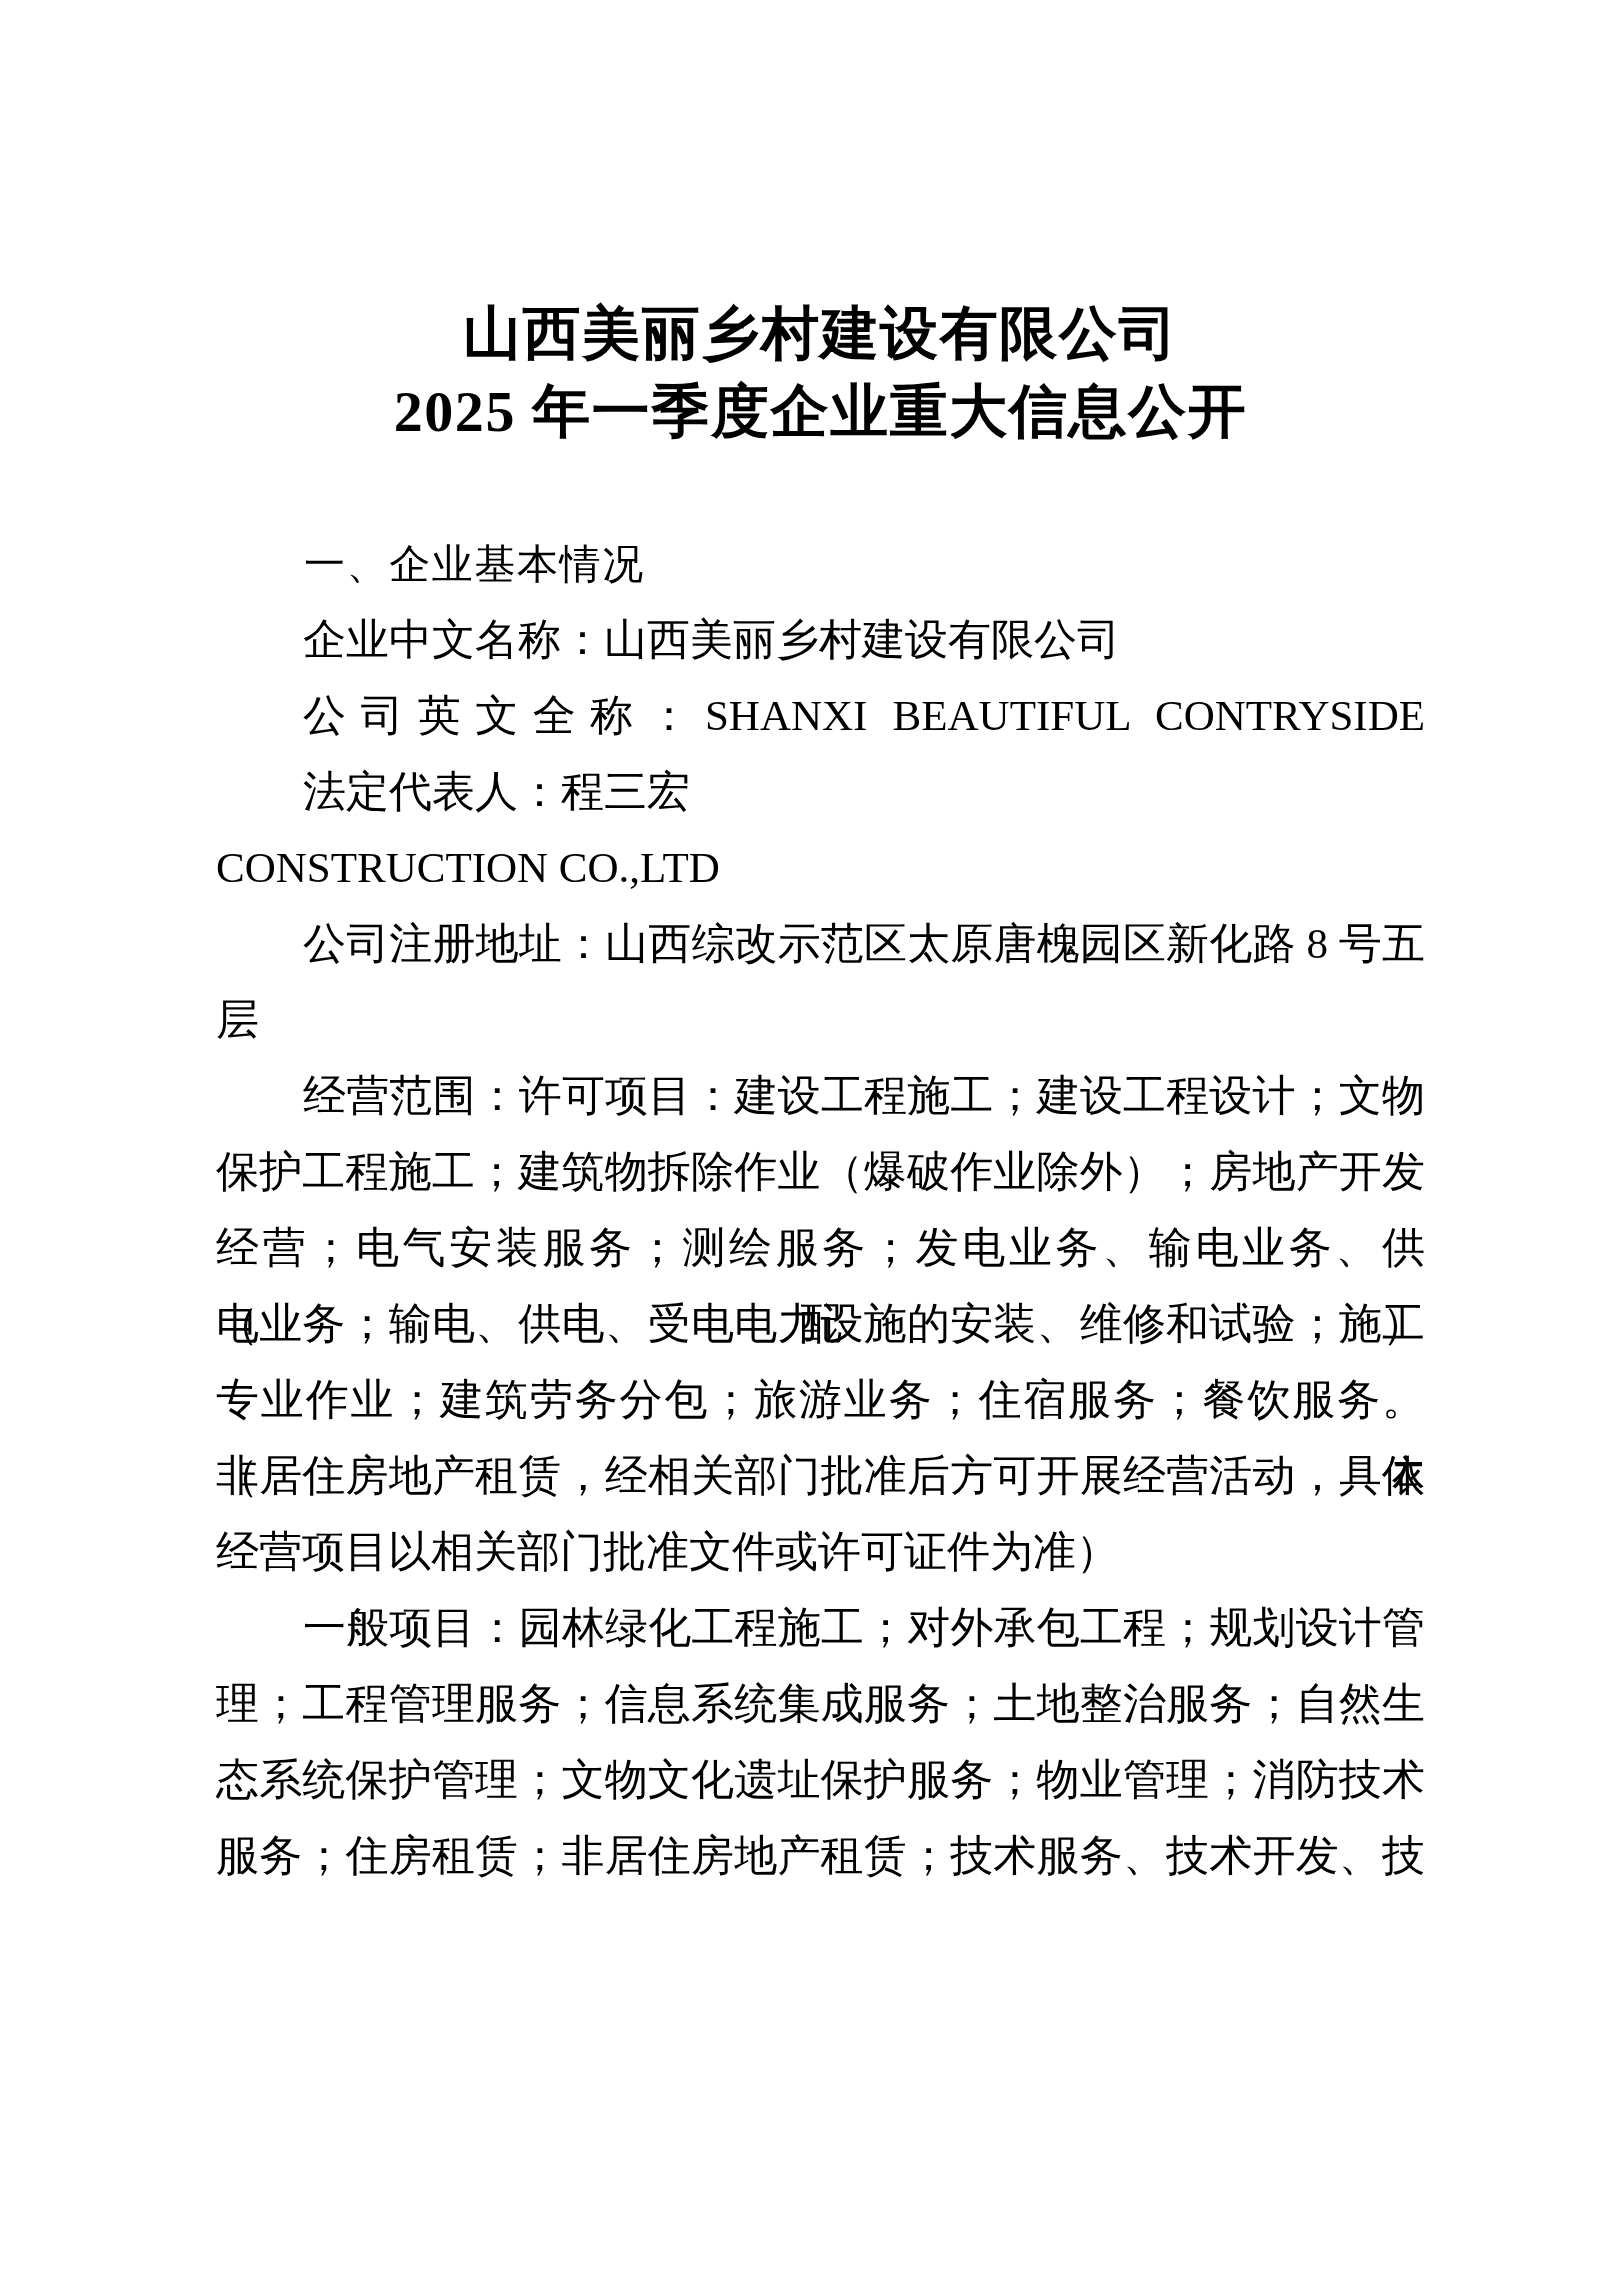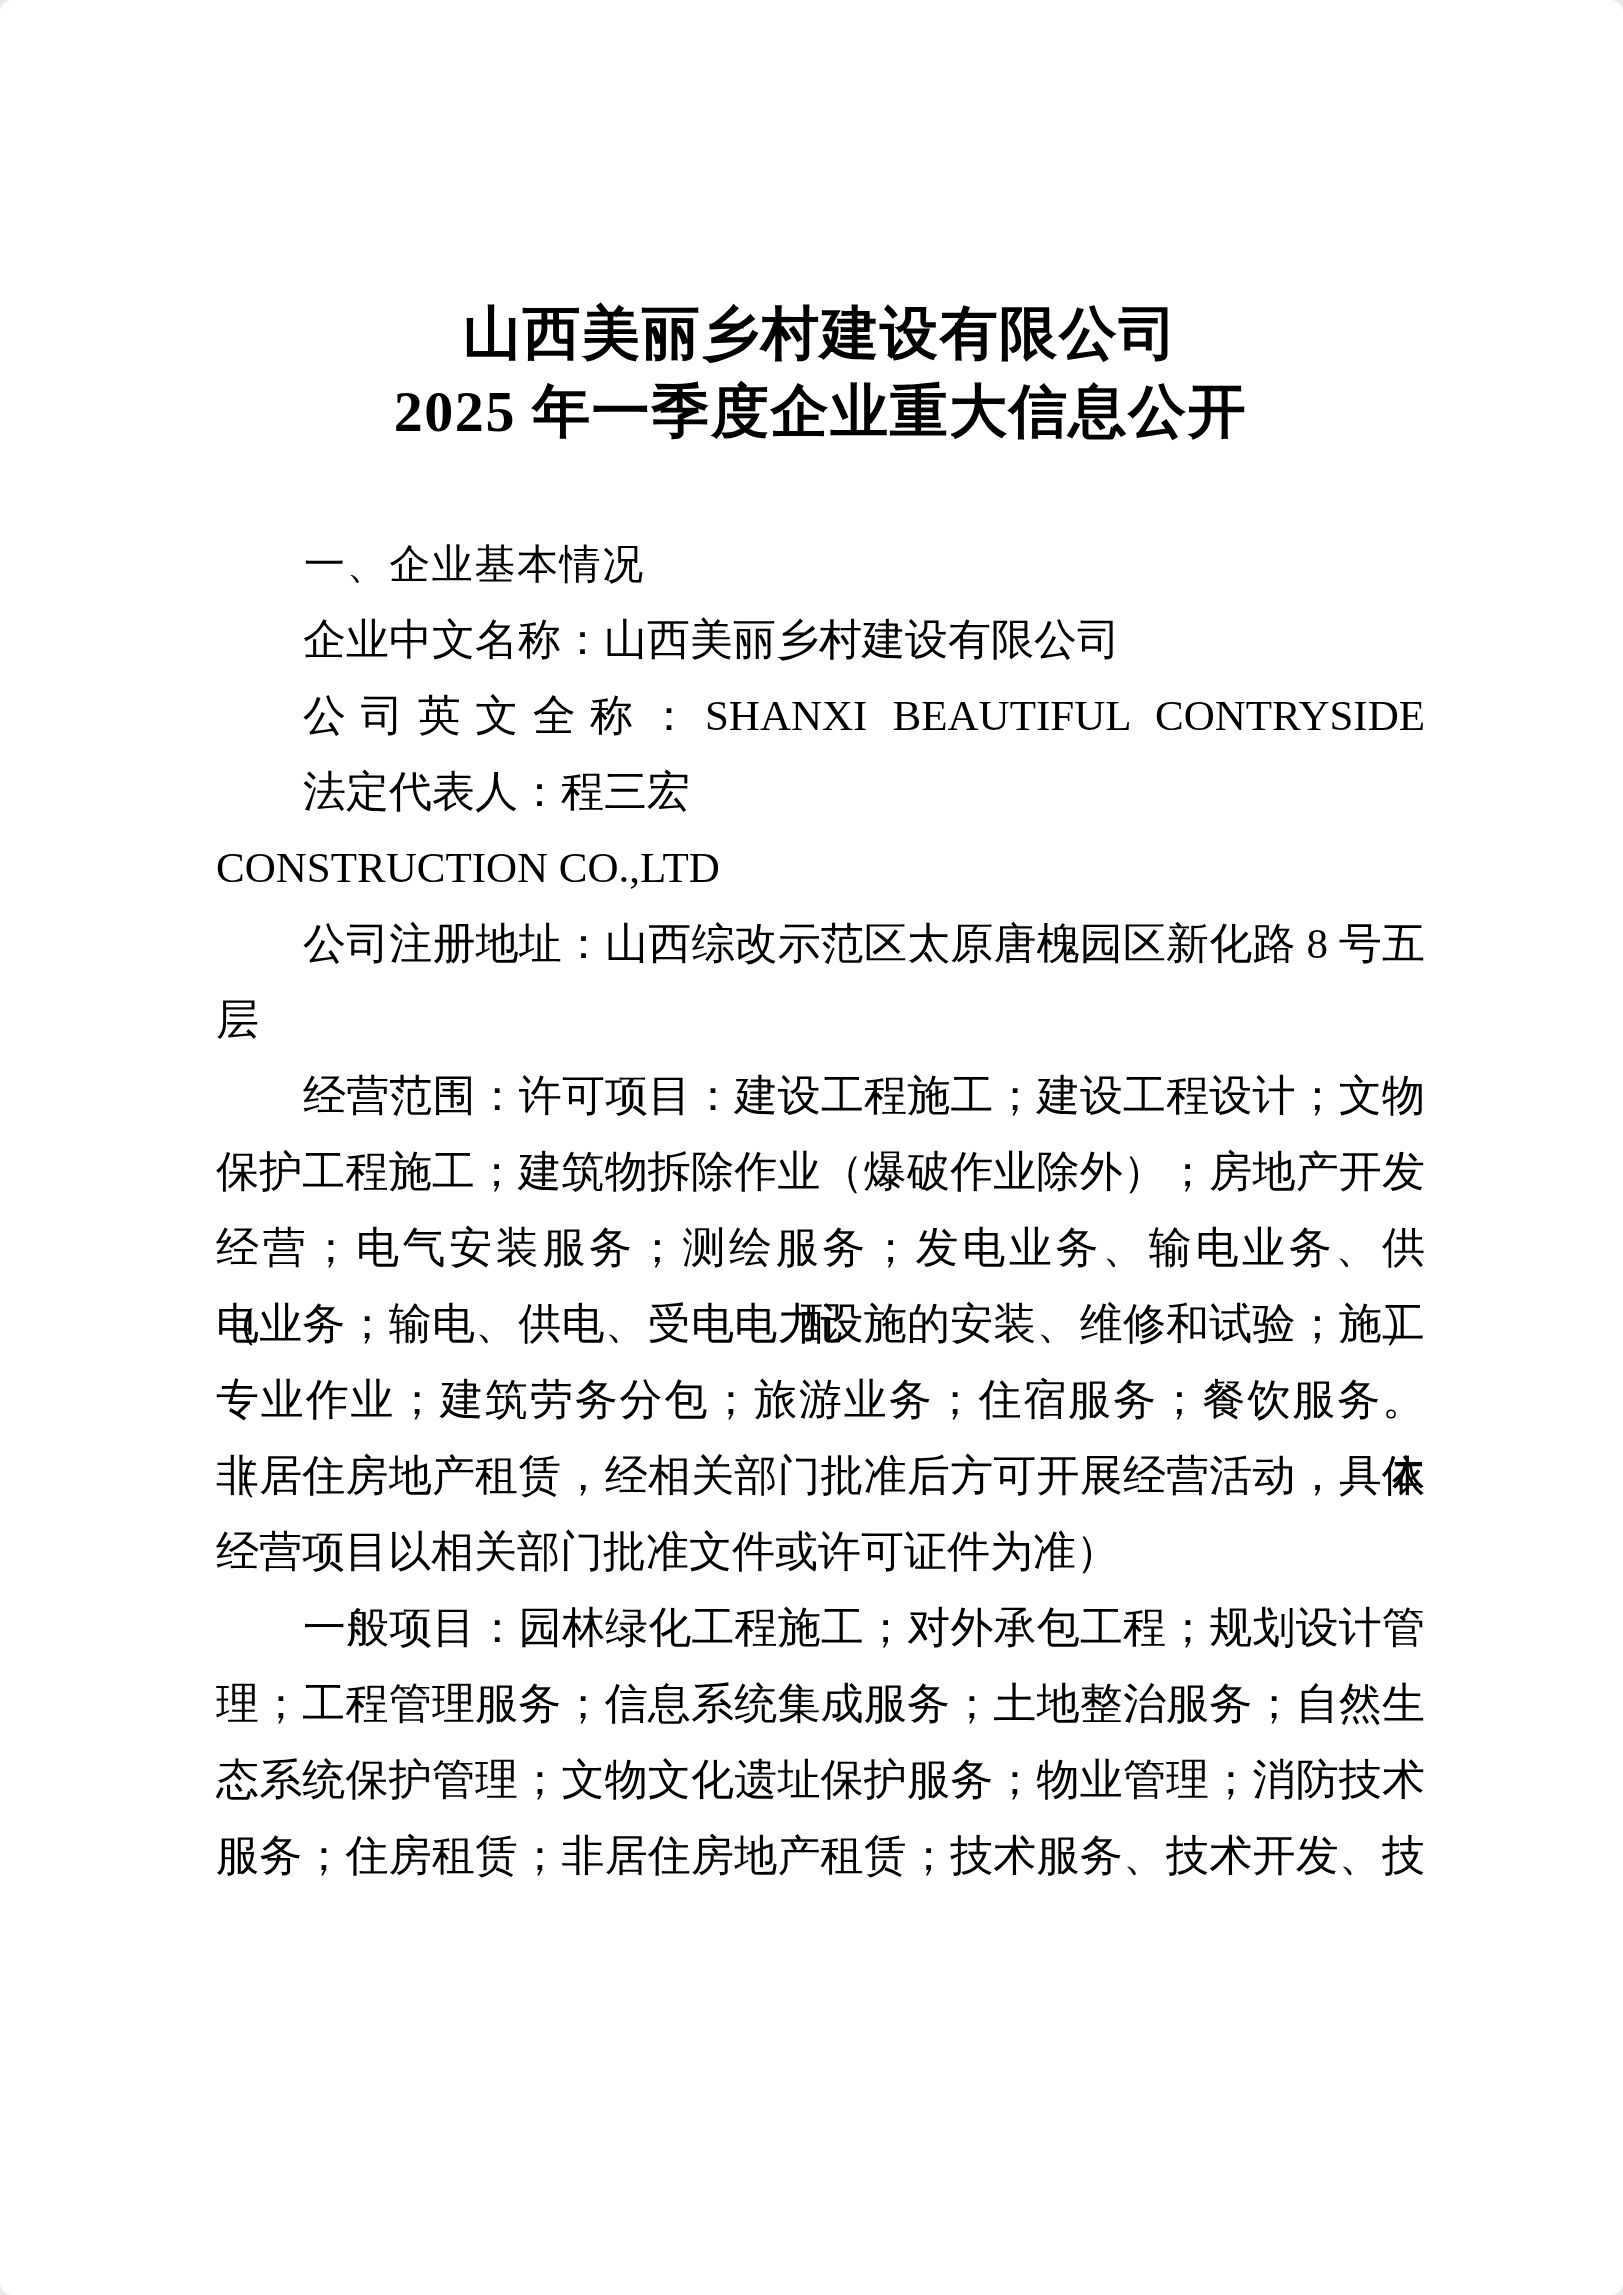--- a/index.html
+++ b/index.html
@@ -9,21 +9,20 @@
   }
   .page {
     position: relative;
     width: 1623px;
     height: 2295px;
     margin: 0 auto;
     background: #ffffff;
     color: #000000;
     font-family: "Liberation Serif", serif;
     overflow: hidden;
-    border-radius: 12px;
   }
   .title-block {
     position: absolute;
     left: 216px;
     width: 1209px;
     top: 295px;
     text-align: center;
     font-weight: bold;
     font-size: 58px;
     line-height: 78px;

